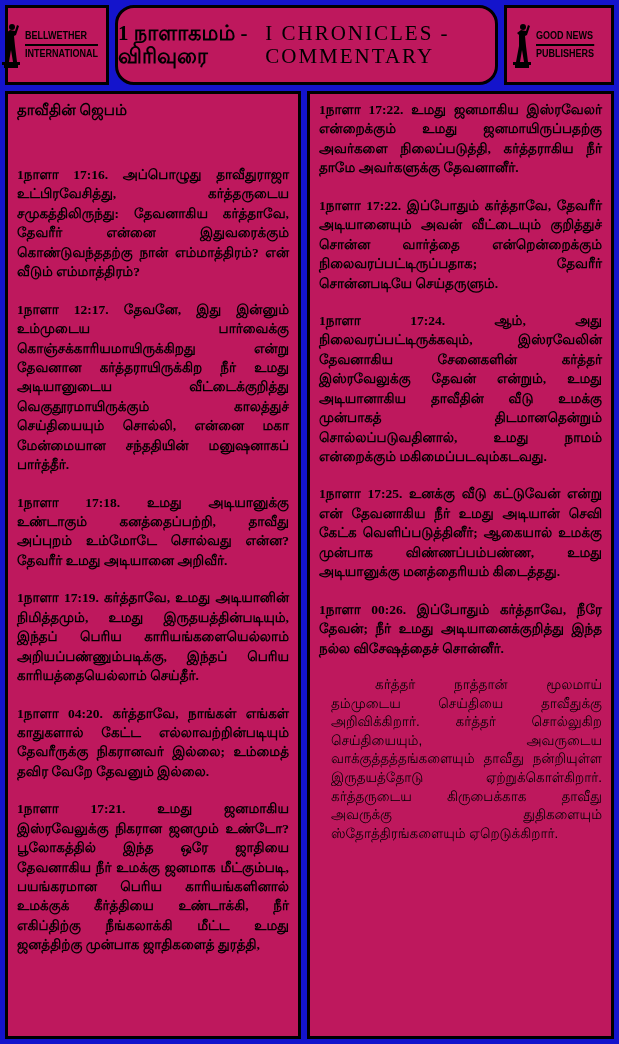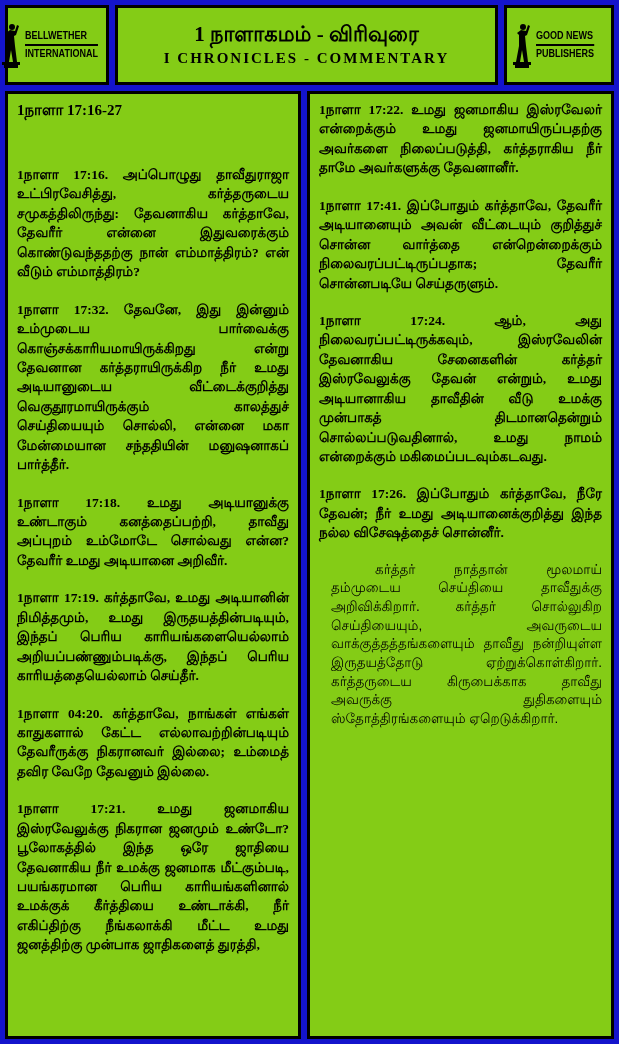--- a/index.html
+++ b/index.html
@@ -7,21 +7,21 @@
   .page {
     width: 619px; height: 1044px;
     background: #1414cc;
     padding: 5px;
     display: flex; flex-direction: column; gap: 6px;
     font-family: "Liberation Sans", sans-serif;
     color: #000;
     overflow: hidden;
   }
   .panel {
-    background: #84cc16;
+    background: #be185d;
     border: 3px solid #000;
   }
   
   .header-row { display: flex; gap: 6px; height: 80px; flex: 0 0 80px; }
   .logo-box {
     display: flex; align-items: center; justify-content: center;
     gap: 4px; padding: 2px 3px;
   }
   .logo-left  { width: 104px; flex: 0 0 104px; }
   .logo-right { width: 110px; flex: 0 0 110px; justify-content: center; }
@@ -29,30 +29,31 @@
   .logo-text { display: flex; flex-direction: column; justify-content: center; }
   .logo-line {
     font-family: "Liberation Sans", sans-serif;
     font-weight: bold; font-size: 11px; letter-spacing: 0px;
     white-space: nowrap; transform: scaleX(0.82); transform-origin: left center;
     line-height: 1.45;
   }
   .logo-line.first { border-bottom: 2px solid #000; }
   .title-box {
     flex: 1;
-    display: flex; flex-direction: column; align-items: center; justify-content: center;
+    display: flex; flex-direction: row; align-items: center; justify-content: center;
     gap: 4px;
+    border-radius: 19px;
   }
   .title-tamil {
     font-family: "Liberation Serif", serif;
     font-weight: bold; font-size: 21px; line-height: 1.1;
   }
   .title-english {
     font-family: "Liberation Serif", serif;
-    font-weight: bold; font-size: 15px; letter-spacing: 2px; line-height: 1.1;
+    font-weight: normal; font-size: 21px; letter-spacing: 2px; line-height: 1.1;
   }
   
   .body-row { flex: 1 1 auto; display: flex; gap: 6px; min-height: 0; }
   .column { padding: 6px 9px 8px 9px; overflow: hidden; }
   .col-left  { width: 296px; flex: 0 0 296px; }
   .col-right { flex: 1; }
   .heading-block { margin-bottom: 44px; }
   .heading-line {
     font-family: "Liberation Serif", serif;
     font-weight: bold; font-size: 15px; line-height: 1.4;
@@ -113,32 +114,33 @@
         <span class="logo-line">PUBLISHERS</span>
       </div>
     </div>
 
   </div>
 
   <div class="body-row">
 
     <div class="panel column col-left">
       <div class="heading-block">
-        <div class="heading-line">1நாளா 17:16-27</div>
+        <div class="heading-line">தாவீதின் ஜெபம்</div>
       </div>
       <p class="verse">1நாளா 17:16. அப்பொழுது தாவீதுராஜா உட்பிரவேசித்து, கர்த்தருடைய சமுகத்திலிருந்து: தேவனாகிய கர்த்தாவே, தேவரீர் என்னை இதுவரைக்கும் கொண்டுவந்ததற்கு நான் எம்மாத்திரம்? என் வீடும் எம்மாத்திரம்?</p>
-      <p class="verse">1நாளா 17:32. தேவனே, இது இன்னும் உம்முடைய பார்வைக்கு கொஞ்சக்காரியமாயிருக்கிறது என்று தேவனான கர்த்தராயிருக்கிற நீர் உமது அடியானுடைய வீட்டைக்குறித்து வெகுதூரமாயிருக்கும் காலத்துச் செய்தியையும் சொல்லி, என்னை மகா மேன்மையான சந்ததியின் மனுஷனாகப் பார்த்தீர்.</p>
+      <p class="verse">1நாளா 12:17. தேவனே, இது இன்னும் உம்முடைய பார்வைக்கு கொஞ்சக்காரியமாயிருக்கிறது என்று தேவனான கர்த்தராயிருக்கிற நீர் உமது அடியானுடைய வீட்டைக்குறித்து வெகுதூரமாயிருக்கும் காலத்துச் செய்தியையும் சொல்லி, என்னை மகா மேன்மையான சந்ததியின் மனுஷனாகப் பார்த்தீர்.</p>
       <p class="verse">1நாளா 17:18. உமது அடியானுக்கு உண்டாகும் கனத்தைப்பற்றி, தாவீது அப்புறம் உம்மோடே சொல்வது என்ன? தேவரீர் உமது அடியானை அறிவீர்.</p>
       <p class="verse">1நாளா 17:19. கர்த்தாவே, உமது அடியானின் நிமித்தமும், உமது இருதயத்தின்படியும், இந்தப் பெரிய காரியங்களையெல்லாம் அறியப்பண்ணும்படிக்கு, இந்தப் பெரிய காரியத்தையெல்லாம் செய்தீர்.</p>
       <p class="verse">1நாளா 04:20. கர்த்தாவே, நாங்கள் எங்கள் காதுகளால் கேட்ட எல்லாவற்றின்படியும் தேவரீருக்கு நிகரானவர் இல்லை; உம்மைத் தவிர வேறே தேவனும் இல்லை.</p>
       <p class="verse">1நாளா 17:21. உமது ஜனமாகிய இஸ்ரவேலுக்கு நிகரான ஜனமும் உண்டோ? பூலோகத்தில் இந்த ஒரே ஜாதியை தேவனாகிய நீர் உமக்கு ஜனமாக மீட்கும்படி, பயங்கரமான பெரிய காரியங்களினால் உமக்குக் கீர்த்தியை உண்டாக்கி, நீர் எகிப்திற்கு நீங்கலாக்கி மீட்ட உமது ஜனத்திற்கு முன்பாக ஜாதிகளைத் துரத்தி,</p>
     </div>
 
     <div class="panel column col-right">
       <p class="verse">1நாளா 17:22. உமது ஜனமாகிய இஸ்ரவேலர் என்றைக்கும் உமது ஜனமாயிருப்பதற்கு அவர்களை நிலைப்படுத்தி, கர்த்தராகிய நீர் தாமே அவர்களுக்கு தேவனானீர்.</p>
-      <p class="verse">1நாளா 17:41. இப்போதும் கர்த்தாவே, தேவரீர் அடியானையும் அவன் வீட்டையும் குறித்துச் சொன்ன வார்த்தை என்றென்றைக்கும் நிலைவரப்பட்டிருப்பதாக; தேவரீர் சொன்னபடியே செய்தருளும்.</p>
+      <p class="verse">1நாளா 17:22. இப்போதும் கர்த்தாவே, தேவரீர் அடியானையும் அவன் வீட்டையும் குறித்துச் சொன்ன வார்த்தை என்றென்றைக்கும் நிலைவரப்பட்டிருப்பதாக; தேவரீர் சொன்னபடியே செய்தருளும்.</p>
       <p class="verse">1நாளா 17:24. ஆம், அது நிலைவரப்பட்டிருக்கவும், இஸ்ரவேலின் தேவனாகிய சேனைகளின் கர்த்தர் இஸ்ரவேலுக்கு தேவன் என்றும், உமது அடியானாகிய தாவீதின் வீடு உமக்கு முன்பாகத் திடமானதென்றும் சொல்லப்படுவதினால், உமது நாமம் என்றைக்கும் மகிமைப்படவும்கடவது.</p>
-      <p class="verse">1நாளா 17:26. இப்போதும் கர்த்தாவே, நீரே தேவன்; நீர் உமது அடியானைக்குறித்து இந்த நல்ல விசேஷத்தைச் சொன்னீர்.</p>
+      <p class="verse">1நாளா 17:25. உனக்கு வீடு கட்டுவேன் என்று என் தேவனாகிய நீர் உமது அடியான் செவி கேட்க வெளிப்படுத்தினீர்; ஆகையால் உமக்கு முன்பாக விண்ணப்பம்பண்ண, உமது அடியானுக்கு மனத்தைரியம் கிடைத்தது.</p>
+      <p class="verse">1நாளா 00:26. இப்போதும் கர்த்தாவே, நீரே தேவன்; நீர் உமது அடியானைக்குறித்து இந்த நல்ல விசேஷத்தைச் சொன்னீர்.</p>
       <p class="commentary">கர்த்தர் நாத்தான் மூலமாய் தம்முடைய செய்தியை தாவீதுக்கு அறிவிக்கிறார். கர்த்தர் சொல்லுகிற செய்தியையும், அவருடைய வாக்குத்தத்தங்களையும் தாவீது நன்றியுள்ள இருதயத்தோடு ஏற்றுக்கொள்கிறார். கர்த்தருடைய கிருபைக்காக தாவீது அவருக்கு துதிகளையும் ஸ்தோத்திரங்களையும் ஏறெடுக்கிறார்.</p>
     </div>
 
   </div>
 </div>
 
 </body></html>

